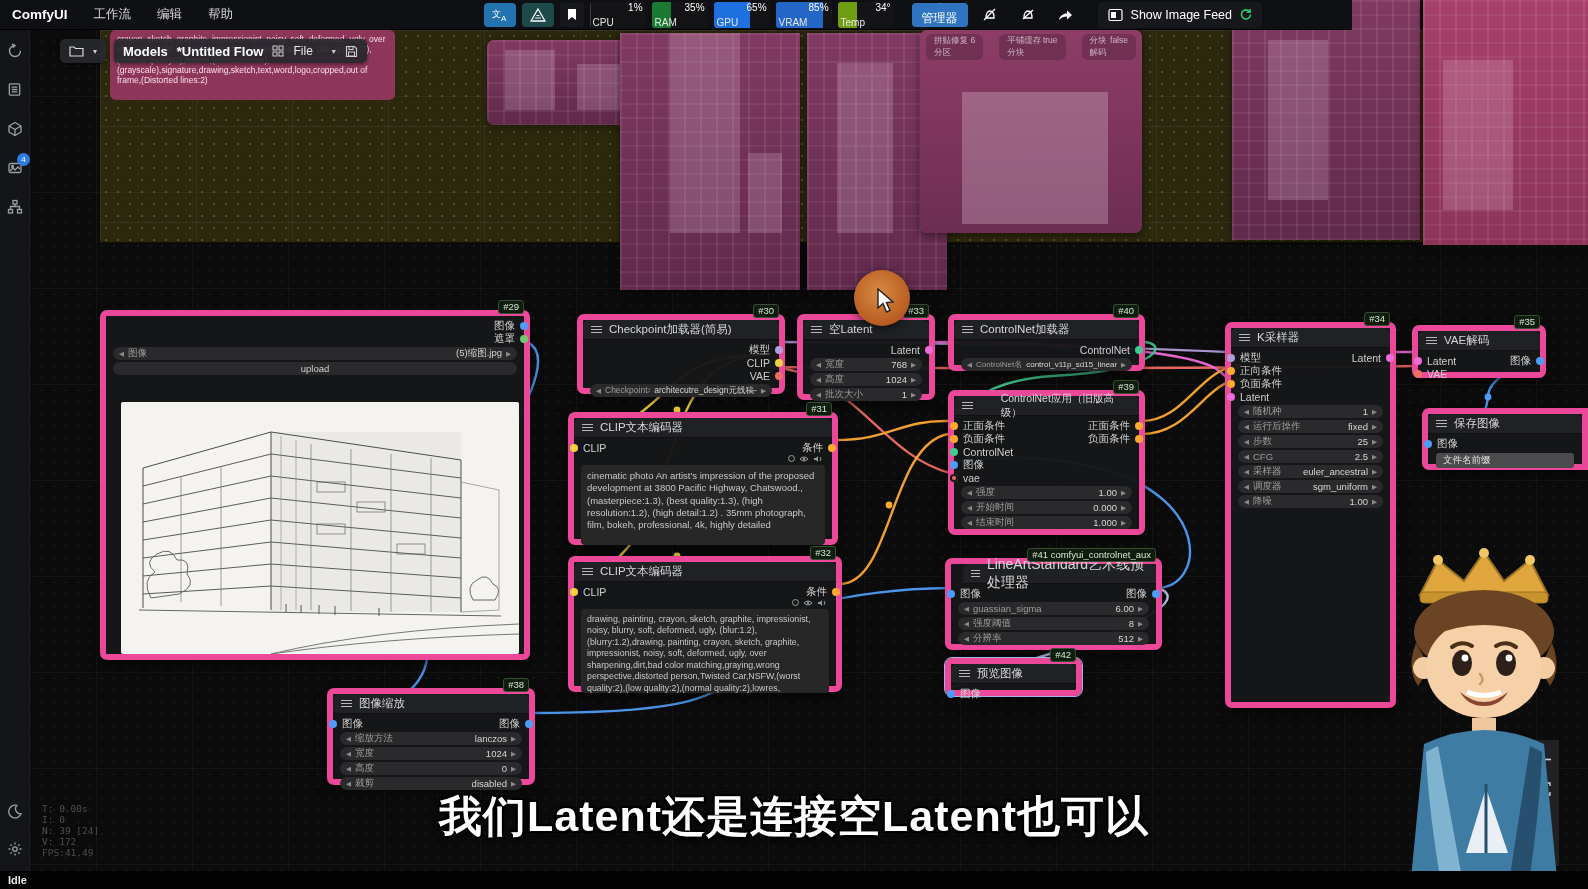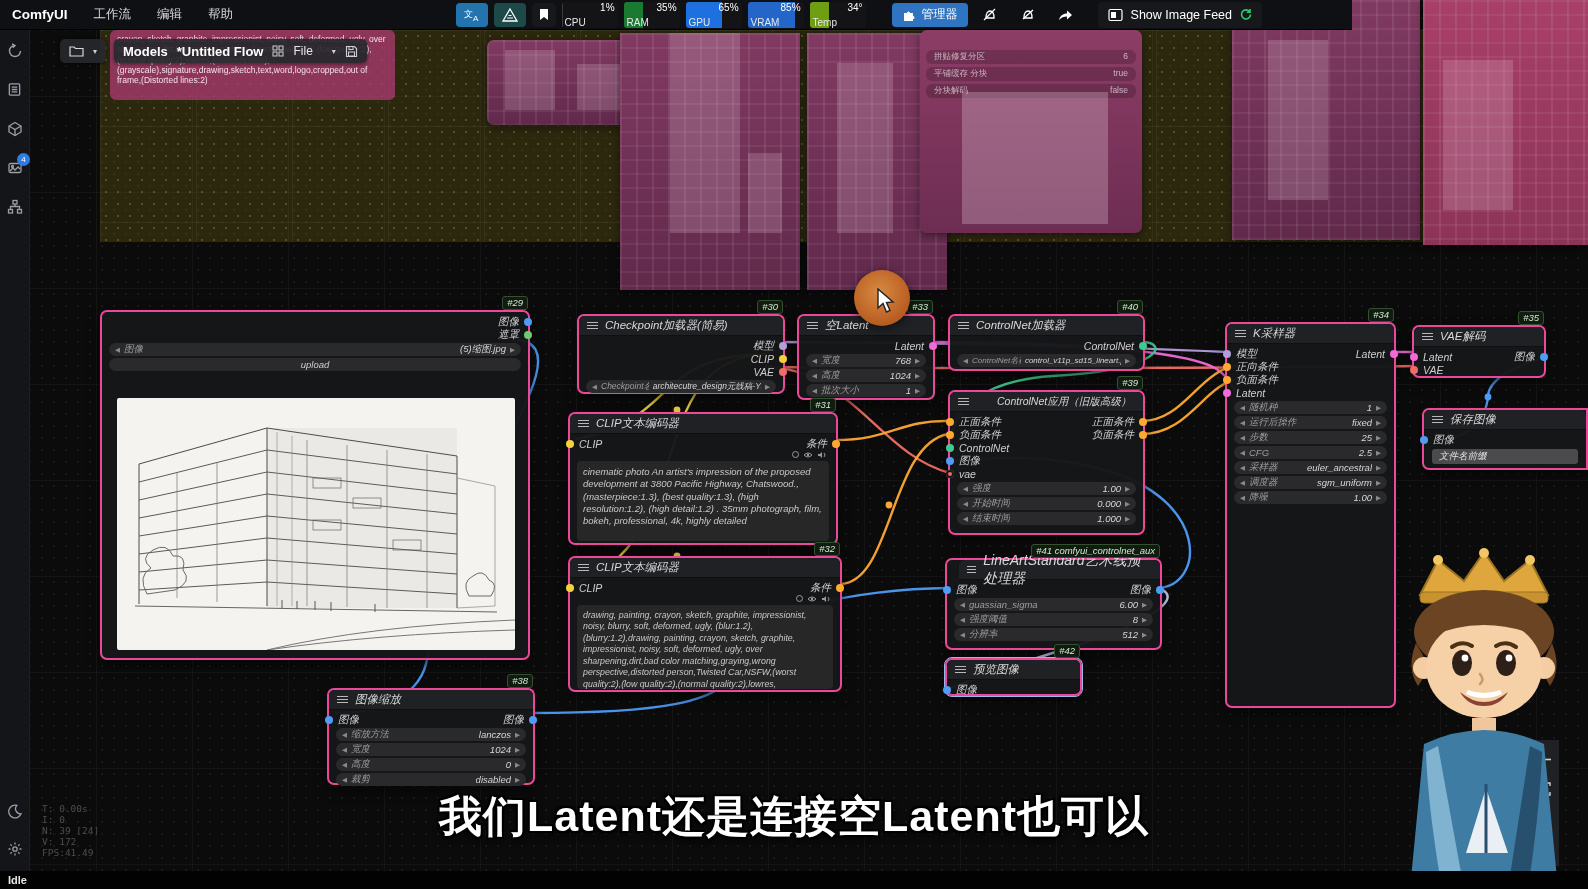--- a/index.html
+++ b/index.html
@@ -27,27 +27,27 @@
       linear-gradient(rgba(255,255,255,.05) 1px,transparent 1px),
       linear-gradient(90deg,rgba(255,255,255,.05) 1px,transparent 1px);
     background-size:12px 12px,96px 96px,96px 96px;
     border-bottom:1px solid rgba(0,0,0,.65);}
   .fcard{position:absolute;border-radius:7px;overflow:hidden;z-index:3;
     background:linear-gradient(180deg,#813a62,#61294b);box-shadow:0 2px 8px rgba(0,0,0,.5);}
   .fcard .bldg{position:absolute;background:rgba(238,214,230,.20);}
   .fcard .stripes{position:absolute;inset:0;background-image:linear-gradient(90deg,rgba(255,255,255,.08) 2px,transparent 2px),linear-gradient(rgba(255,255,255,.06) 2px,transparent 2px);background-size:16px 100%,100% 14px;}
   .feed-prompt{left:110px;top:30px;width:285px;height:70px;z-index:4;background:rgba(168,58,110,.80);
     border-radius:6px;padding:4px 7px;font-size:8.5px;line-height:1.22;color:#f6dfea;overflow:hidden;}
-  .fnode-rows{position:absolute;left:6px;top:20px;right:6px;display:flex;flex-direction:column;gap:3px;}
+  .fnode-rows{position:absolute;left:6px;top:4px;right:6px;display:flex;flex-direction:row;gap:16px;}
   .fnode-row{display:flex;justify-content:space-between;background:rgba(0,0,0,.18);border-radius:6px;
     padding:1px 8px;font-size:8.5px;color:rgba(255,255,255,.62);}
 
   
-  .node{position:absolute;background:rgba(22,23,25,.97);border:2px solid #ec4899;border-radius:7px;
-    box-shadow:0 5px 12px rgba(0,0,0,.55);z-index:3;font-size:10.5px;color:#c9c9c9;font-style:italic;}
+  .node{position:absolute;background:rgba(22,23,25,.97);border:6px solid #ec4899;border-radius:7px;
+    box-shadow:0 5px 12px rgba(0,0,0,.55);z-index:3;font-size:10.5px;color:#c9c9c9;}
   .nhead{height:20px;background:#1f2124;border-radius:6px 6px 0 0;display:flex;align-items:center;
     gap:7px;padding:0 8px;color:#d8d8d8;font-size:11.5px;border-bottom:1px solid #101010;}
   .hb{width:11px;height:7px;background:repeating-linear-gradient(to bottom,#b9b9b9 0 1px,transparent 1px 3px);}
   .badge{position:absolute;top:-16px;right:0;background:var(--badge_bg);color:var(--badge_text);
     border:1px solid #34502f;border-radius:3px;font-size:9.5px;padding:0 4px;line-height:12px;white-space:nowrap;z-index:4;}
   .nbody{padding:3px 0 22px;}
   .srow{display:flex;align-items:center;height:13px;padding:0 6px;position:relative;}
   .srow .lab{color:#cfcfcf;font-size:10.5px;}
   .srow .left{display:flex;align-items:center;gap:5px;margin-right:auto;}
   .srow .right{display:flex;align-items:center;gap:5px;margin-left:auto;}
@@ -710,21 +710,21 @@
     <div class="meter">
         <div class="fill" style="background: rgb(36, 101, 200); width: 85%;"></div>
         <span class="mval">85%</span>
         <span class="mlab">VRAM</span>
       </div>
     <div class="meter">
         <div class="fill" style="background: rgb(111, 158, 18); width: 34%;"></div>
         <span class="mval">34°</span>
         <span class="mlab">Temp</span>
       </div>
-    <div class="mgrbtn" style="margin-left:20px;">
+    <div class="mgrbtn" style="margin-left:12px;flex-direction:column;">
       <svg width="14" height="14" viewBox="0 0 14 14">
           <path d="M2,5 h3 a1.5,1.5 0 1 1 3,0 h3 v3 a1.5,1.5 0 1 1 0,3 v2 H2 Z" fill="#fff"></path>
         </svg>
       <span>管理器</span>
     </div>
     <div class="sqbtn" style="background:transparent;">
       <svg width="15" height="15" viewBox="0 0 15 15">
           <path d="M4,11 C4,6 6,4 8,4 C10,4 12,6 12,11 Z" fill="none" stroke="#fff" stroke-width="1.3"></path>
           <path d="M2,13 L13,2" stroke="#fff" stroke-width="1.3"></path>
         </svg>

